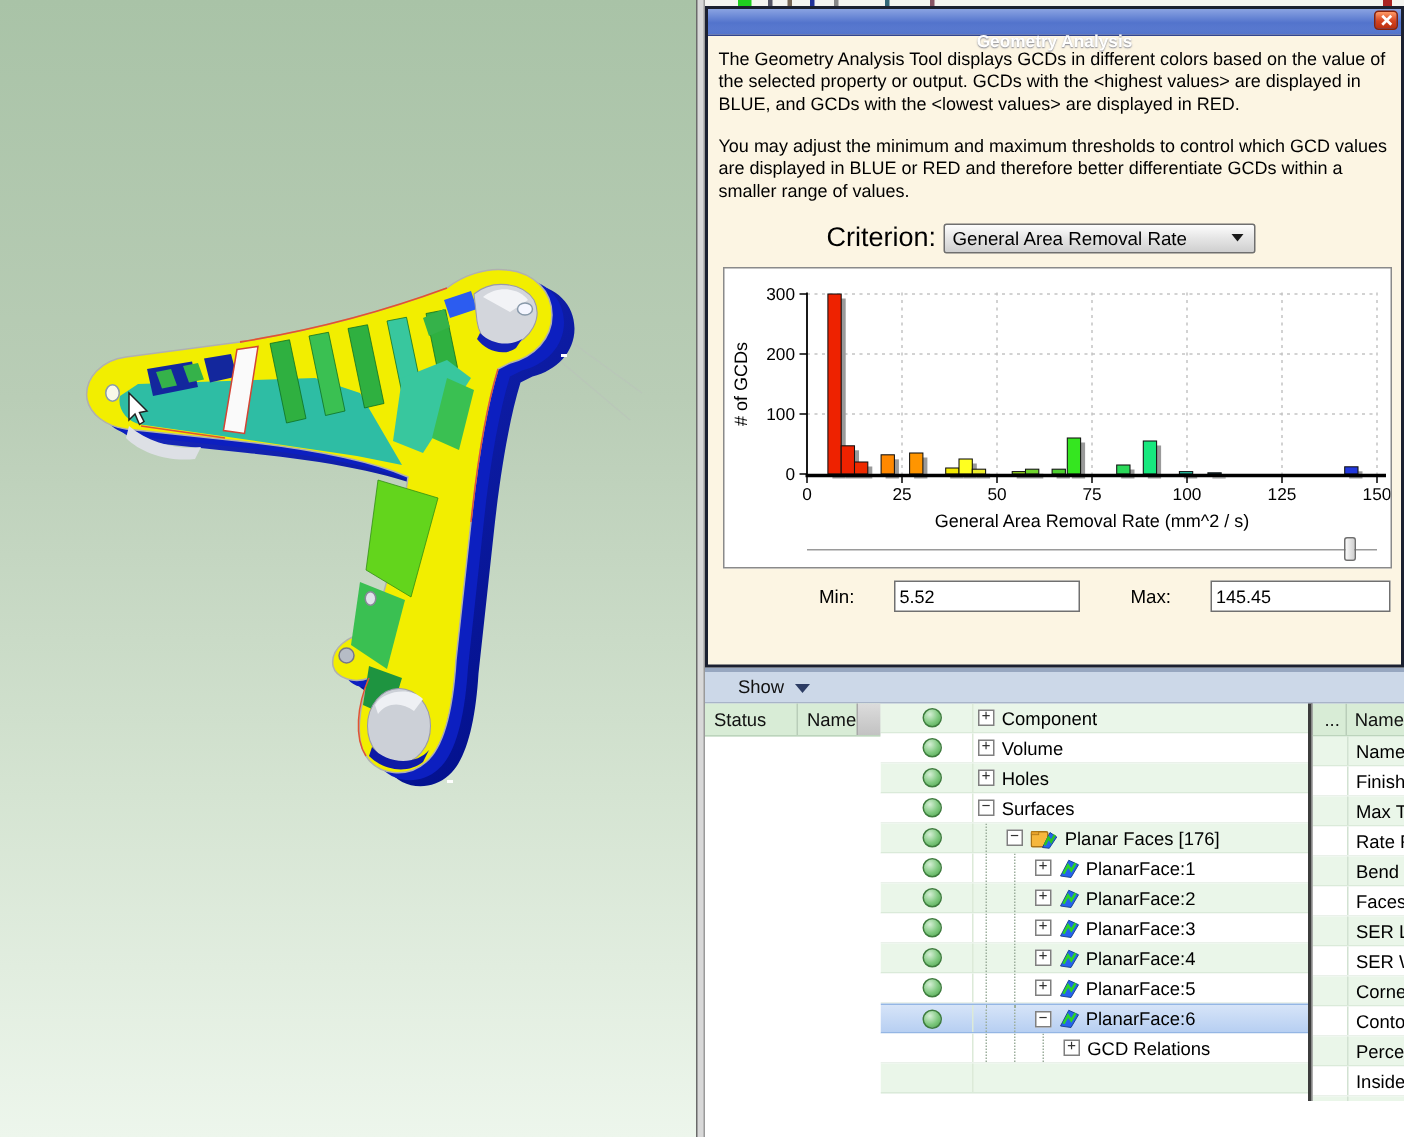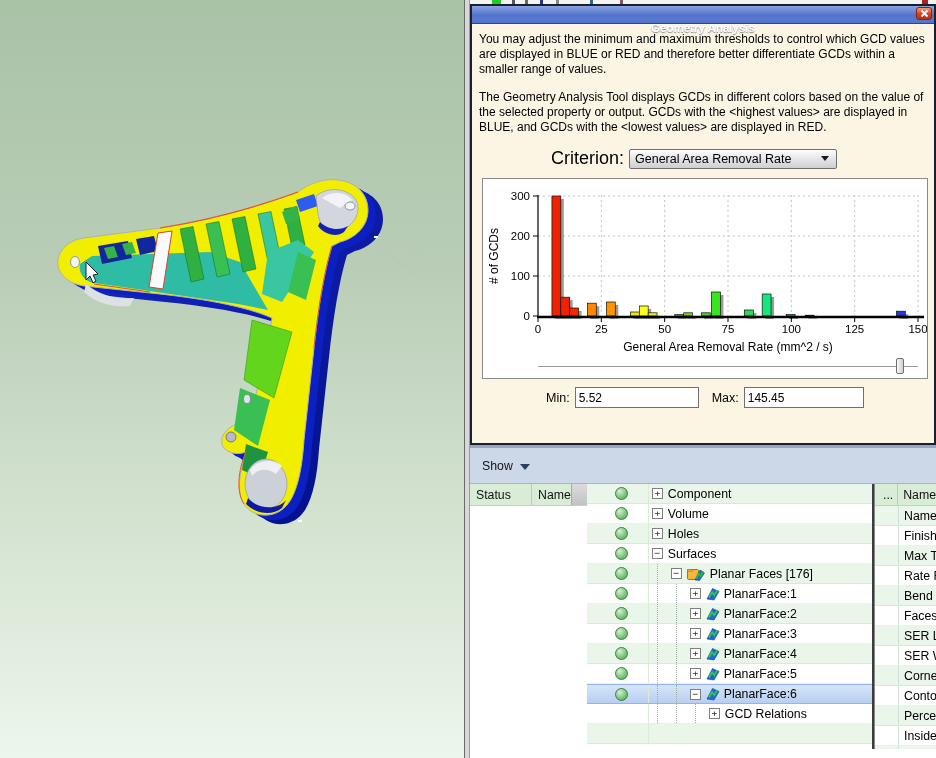--- a/index.html
+++ b/index.html
@@ -36,35 +36,35 @@
   .combo-arrow{margin-left:auto;margin-right:7px;width:0;height:0;border-left:4px solid transparent;
     border-right:4px solid transparent;border-top:5px solid #1a1a1a;}
 
   .chart-panel{margin:9px 6px 0 10px;height:201px;background:#fff;border:1px solid #8a8a8a;box-sizing:border-box;overflow:hidden;}
   #chart{display:block;}
   .slider{position:relative;height:20px;}
   .slider-track{position:absolute;left:55px;width:380px;top:9px;height:1px;background:#9a9a9a;}
   .slider-handle{position:absolute;top:1px;width:8px;height:16px;border:1px solid #6f6f6f;border-radius:2px;
     background:linear-gradient(90deg,#fafafa,#cfcfcf);box-sizing:border-box;cursor:pointer;}
 
-  .mm-row{display:flex;align-items:center;margin:8px 0 0 74px;height:21px;font-size:12.5px;color:#000;}
+  .mm-row{display:flex;align-items:center;margin:8px 0 0 74px;height:21px;font-size:12.5px;color:#000;gap:21px;}
   .mm-input{width:116px;height:17px;border:1px solid #707070;margin-left:5px;padding:1px 3px;font-size:12px;
     font-family:"Liberation Sans",sans-serif;background:#fff;box-sizing:content-box;}
   .maxl{margin-left:13px;}
   .mm-input.max{width:112px;}
   .reset-row{text-align:center;margin-top:6px;}
   .reset-btn{font-size:12.5px;color:#9b9b9b;padding:3px 12px;background:linear-gradient(#f8f8f8,#e6e6e6);
     border:1px solid #b4b4b4;border-radius:3px;font-family:"Liberation Sans",sans-serif;}
 
   
   #gcd{position:absolute;left:0;top:448px;width:466px;height:310px;background:#fff;overflow:hidden;}
   .gcd-header{height:24px;line-height:22px;box-sizing:border-box;padding-left:8px;font-size:13px;font-weight:bold;color:#101010;
     background:linear-gradient(#ffffff,#dde2e8);border-top:2px solid #5f7ea6;border-bottom:1px solid #aab4be;}
-  .show-bar{height:36px;box-sizing:border-box;background:#ccd8e8;border-bottom:1px solid #a8b4c8;
-    display:flex;align-items:center;padding-left:12px;gap:7px;cursor:pointer;}
+  .show-bar{height:21px;box-sizing:border-box;background:#ccd8e8;border-bottom:1px solid #a8b4c8;
+    display:flex;align-items:center;padding-left:22px;gap:7px;cursor:pointer;}
   .show-bar span{font-size:12.3px;color:#111;}
   .tri{width:0;height:0;border-left:5px solid transparent;border-right:5px solid transparent;border-top:6px solid #2c3c63;margin-top:2px;}
 
   .table{display:flex;height:265px;}
   .left-table{width:402px;flex:none;display:flex;flex-direction:row;}
   .col-hdr{display:flex;height:22px;flex:none;background:#d8ecd6;border-bottom:1px solid #bcd4bc;align-items:center;
     font-size:12.3px;color:#111;box-sizing:border-box;}
   .hdr-status{width:62px;padding-left:6px;border-right:1px solid #b9cdb9;height:100%;display:flex;align-items:center;box-sizing:border-box;}
   .hdr-name{flex:1;padding-left:6px;height:100%;display:flex;align-items:center;}
   .hdr-scroll-gap{width:16px;height:100%;background:linear-gradient(#dcdcdc,#c2c2c2);border-left:1px solid #a8a8a8;box-sizing:border-box;}
@@ -190,22 +190,22 @@
       <div class="titlebar">
         <span class="title">Geometry Analysis</span>
         <span class="closebtn">
           <svg width="11" height="9" viewBox="0 0 11 9">
               <path d="M2.5 1.5 L8.5 7.5 M8.5 1.5 L2.5 7.5" stroke="#fff" stroke-width="1.8"></path>
             </svg>
         </span>
       </div>
       <div class="dbody">
         <div class="desc">
+          <p>The Geometry Analysis Tool displays GCDs in different colors based on the value of the selected property or output. GCDs with the &lt;highest values&gt; are displayed in BLUE, and GCDs with the &lt;lowest values&gt; are displayed in RED.</p>
           <p>You may adjust the minimum and maximum thresholds to control which GCD values are displayed in BLUE or RED and therefore better differentiate GCDs within a  smaller range of values.</p>
-          <p>The Geometry Analysis Tool displays GCDs in different colors based on the value of the selected property or output. GCDs with the &lt;highest values&gt; are displayed in BLUE, and GCDs with the &lt;lowest values&gt; are displayed in RED.</p>
         </div>
         <div class="crit-row">
           <label class="crit-label">Criterion:</label>
           <div class="combo">
             <span class="combo-text">General Area Removal Rate</span>
             <span class="combo-arrow"></span>
           </div>
         </div>
         <div class="chart-panel">
           <svg id="chart" width="448" height="178">

